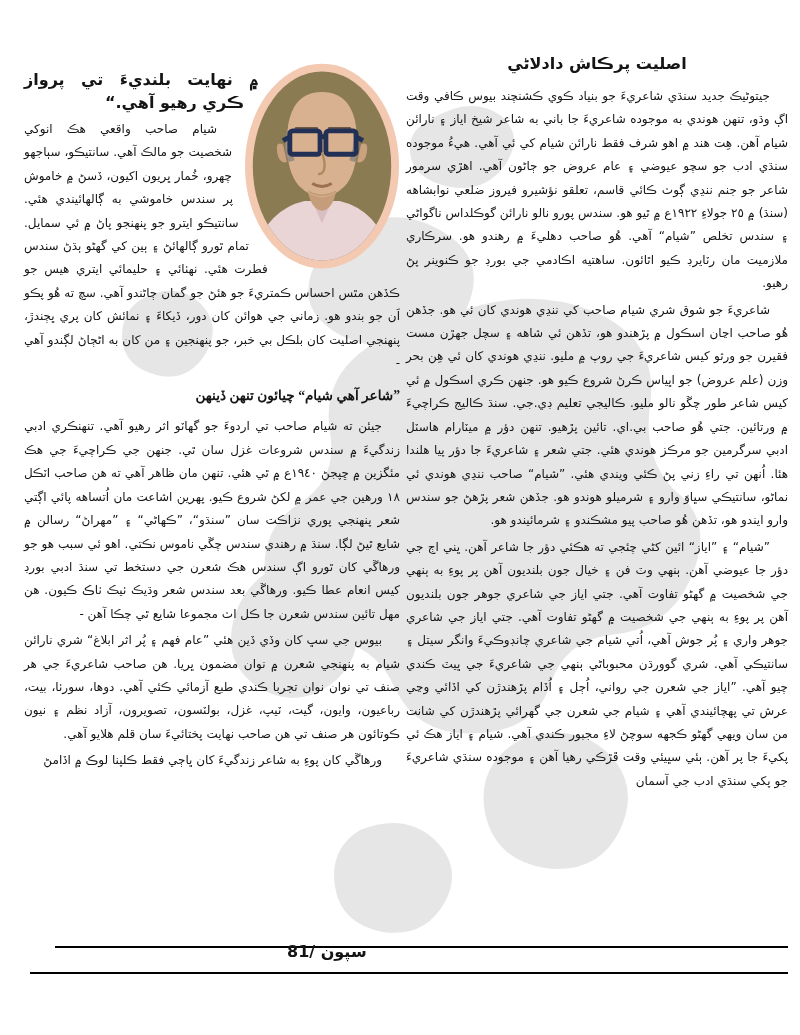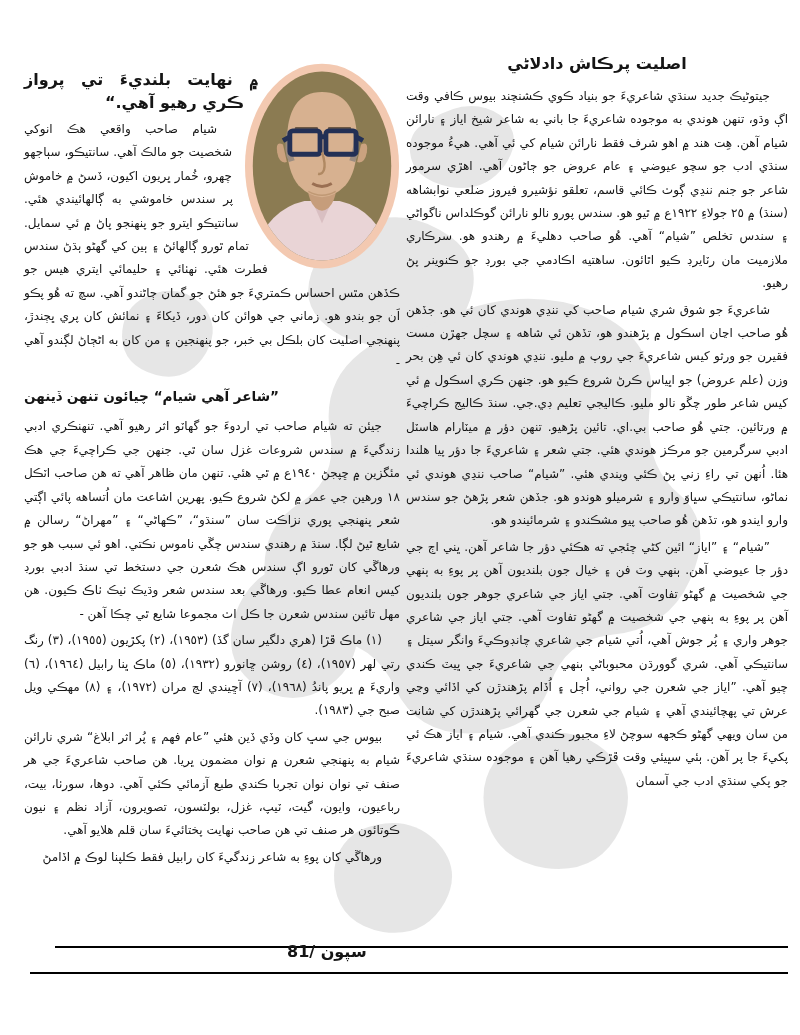--- a/index.html
+++ b/index.html
@@ -11,21 +11,21 @@
   
   .watermark{position:absolute;inset:0;z-index:0;pointer-events:none;}
   
   .col{position:absolute;z-index:2;direction:rtl;text-align:justify;}
   .col-right{right:12px;top:54px;width:382px;}
   .col-left{left:24px;top:62px;width:376px;}
   .col p{margin:0 0 3px 0;font-size:12px;line-height:23.4px;text-indent:18px;}
   .page-title{font-size:31px;font-weight:bold;text-align:center;margin:0 0 10px 0;line-height:1.25;}
   .byline{font-size:16px;font-weight:bold;text-align:center;margin:0 0 12px 0;}
   .cont-bold{font-weight:bold;font-size:16px;line-height:23px;text-align:justify;margin:6px 0 4px 0;}
-  .verse{font-weight:bold;text-align:left;font-size:13.6px;line-height:24px;margin:9px 0 7px 0;text-indent:0;}
+  .verse{font-weight:bold;text-align:right;font-size:13.6px;line-height:24px;margin:9px 0 7px 0;text-indent:0;font-family:Liberation Serif, serif;}
   .verse div{text-indent:0;}
   .book-list{margin:0 0 3px 0;font-size:12.7px;line-height:23.4px;text-indent:14px;}
   
   .photo{
     float:right;width:156px;height:208px;margin:0 0 8px 12px;
     shape-outside:ellipse(50% 50% at 50% 50%);
   }
   .photo svg{display:block;width:100%;height:100%;}
   
   .footer-rule-top{position:absolute;left:55px;right:12px;top:946px;border-top:2px solid #000;z-index:3;}
@@ -103,22 +103,21 @@
 
     <div class="cont-bold">۾ نهايت بلنديءَ تي پرواز ڪري رهيو آهي.“</div>
 
     <p>شيام صاحب واقعي هڪ انوکي شخصيت جو مالڪ آهي. سانتيڪو، سٻاجهو چهرو، خُمار ڀريون اکيون، ڏسڻ ۾ خاموش پر سندس خاموشي به ڳالهائيندي هئي. سانتيڪو ايترو جو پنهنجو پاڻ ۾ ئي سمايل. تمام ٿورو ڳالهائڻ ۽ ٻين کي گهڻو ٻڌڻ سندس فطرت هئي. نهٺائي ۽ حليمائي ايتري هيس جو ڪڏهن مٿس احساس ڪمتريءَ جو هئڻ جو گمان ڄاڻندو آهي. سچ ته هُو پڪو اَن جو بندو هو. زماني جي هوائن کان دور، ڏيکاءَ ۽ نمائش کان پري ڀڄندڙ، پنهنجي اصليت کان بلڪل بي خبر، جو پنهنجين ۽ من کان به اڻڄاڻ لڳندو آهي -</p>
 
     <div class="verse">
       <div>”شاعر آهي شيام“ چيائون تنهن ڏينهن</div>
     </div>
 
     <p>جيئن ته شيام صاحب تي اردوءَ جو گهاٽو اثر رهيو آهي. تنهنڪري ادبي زندگيءَ ۾ سندس شروعات غزل سان ٿي. جنهن جي ڪراچيءَ جي هڪ مئگزين ۾ ڇپجڻ ١٩٤٠ع ۾ ٿي هئي. تنهن مان ظاهر آهي ته هن صاحب اٽڪل ١٨ ورهين جي عمر ۾ لکڻ شروع ڪيو. پهرين اشاعت مان اُتساهه پائي اڳتي شعر پنهنجي پوري نزاڪت سان ”سنڌو“، ”ڪهاڻي“ ۽ ”مهراڻ“ رسالن ۾ شايع ٿيڻ لڳا. سنڌ ۾ رهندي سندس چڱي ناموس نڪتي. اهو ئي سبب هو جو ورهاڱي کان ٿورو اڳ سندس هڪ شعرن جي دستخط تي سنڌ ادبي بورڊ کيس انعام عطا ڪيو. ورهاڱي بعد سندس شعر وڌيڪ ٺيڪ ٺاڪ ڪيون. هن مهل تائين سندس شعرن جا ڪل اٺ مجموعا شايع ٿي چڪا آهن -</p>
-    <p class="book-list">(١) ماڪ ڦڙا (هري دلگير سان گڏ) (١٩٥٣)، (٢) پکڙيون (١٩٥٥)، (٣) رنگ رتي لهر (١٩٥٧)، (٤) روشن ڇانورو (١٩٣٢)، (٥) ماڪ ڀنا رابيل (١٩٦٤)، (٦) واريءَ ۾ ڀريو پاندُ (١٩٦٨)، (٧) آڇيندي لڄ مران (١٩٧٢)، ۽ (٨) مهڪي ويل صبح جي (١٩٨٣).</p>
     <p>بيوس جي سڀ کان وڏي ڏين هئي ”عام فهم ۽ پُر اثر ابلاغ“ شري نارائن شيام به پنهنجي شعرن ۾ نوان مضمون ڀريا. هن صاحب شاعريءَ جي هر صنف تي نوان نوان تجربا ڪندي طبع آزمائي ڪئي آهي. دوها، سورٺا، بيت، رباعيون، وايون، گيت، ٽيپ، غزل، بولٽسون، تصويرون، آزاد نظم ۽ نيون ڪوتائون هر صنف تي هن صاحب نهايت پختائيءَ سان قلم هلايو آهي.</p>
-    <p>ورهاڱي کان پوءِ به شاعر زندگيءَ کان رابيل فقط ڪلپنا لوڪ ۾ اڏامڻ</p>
+    <p>ورهاڱي کان پوءِ به شاعر زندگيءَ کان ڀاڄي فقط ڪلپنا لوڪ ۾ اڏامڻ</p>
   </div>
 
   <div class="footer-rule-top"></div>
   <div class="footer-text">سپون /81</div>
   <div class="footer-rule-bottom"></div>
 
 </div>
 
 </body></html>

